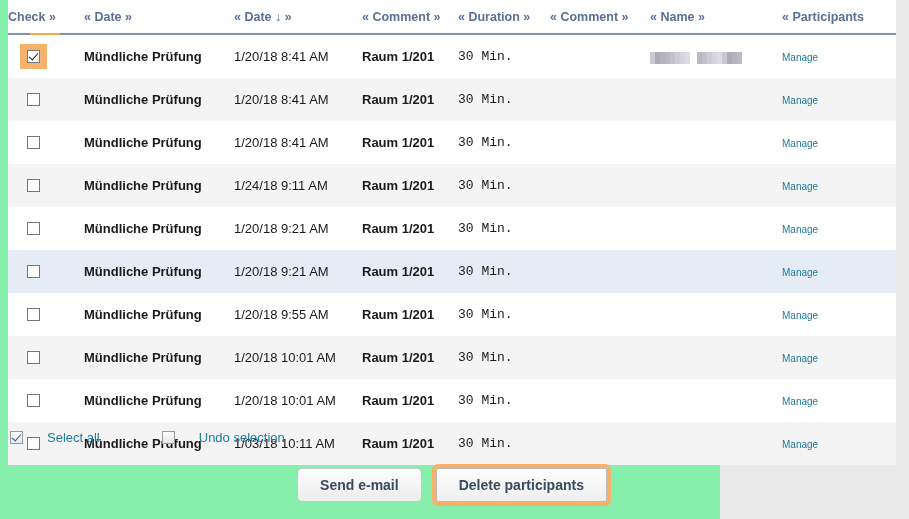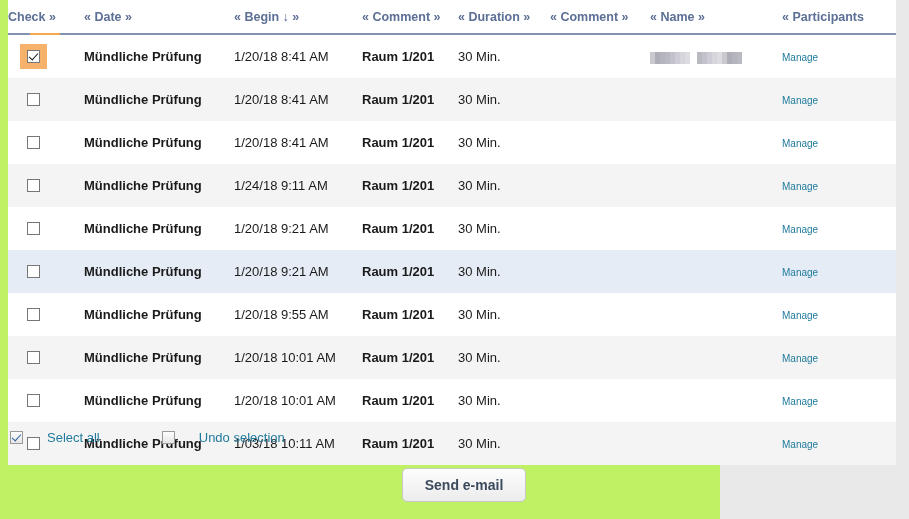--- a/index.html
+++ b/index.html
@@ -13,21 +13,21 @@
     overflow: hidden;
     font-family: "Liberation Sans", sans-serif;
     font-size: 13px;
     color: #222;
   }
 
   .page {
     position: relative;
     width: 720px;
     height: 519px;
-    background: #bef264;
+    background: #86efac;
   }
 
   
   .table-wrap {
     position: absolute;
     left: 8px;
     top: 0px;
     width: 888px;
     background: #ffffff;
   }
@@ -74,21 +74,21 @@
   }
 
   tr.row-odd  td { background: #ffffff; }
   tr.row-even td { background: #f4f4f4; }
   tr.row-hl   td { background: #e6ecf5; }
 
   td.c-check  { padding-left: 12px; width: 76px; }
   td.c-date   { width: 150px; font-weight: bold; color: #1a1a1a; }
   td.c-begin  { width: 128px; color: #1a1a1a; margin-left: 35px; }
   td.c-loc    { width: 96px; font-weight: bold; color: #1a1a1a; margin-top: 20px; }
-  td.c-dur    { width: 92px; color: #1a1a1a; }
+  td.c-dur    { width: 92px; color: #1a1a1a; font-family: Liberation Mono, monospace; }
   td.c-comm   { width: 100px; }
   td.c-name   { width: 132px; }
   td.c-part   { width: 114px; }
 
   th.th-check { width: 76px; }
   th.th-date  { width: 150px; }
   th.th-begin { width: 128px; }
   th.th-loc   { width: 96px; }
   th.th-dur   { width: 92px; }
   th.th-comm  { width: 100px; }
@@ -186,21 +186,21 @@
   }
   a.sel-link {
     color: #1f7a9c;
     text-decoration: none;
     font-size: 13px;
   }
   .sel-gap { width: 14px; display: inline-block; }
 
   .btnrow {
     position: absolute;
-    left: 12px;
+    left: 0;
     top: 38px;
     width: 888px;
     display: flex;
     justify-content: center;
     align-items: center;
     gap: 14px;
   }
 
   button.btn {
     font-family: "Liberation Sans", sans-serif;
@@ -225,21 +225,21 @@
 <body>
 
 <div class="page">
 
   <div class="table-wrap">
     <table class="listing">
       <thead>
         <tr>
           <th class="th-check">Check »</th>
           <th class="th-date">« Date »</th>
-          <th class="th-begin">« Begin ↓ »</th>
+          <th class="th-begin">« Date ↓ »</th>
           <th class="th-loc">« Comment »</th>
           <th class="th-dur">« Duration »</th>
           <th class="th-comm">« Comment »</th>
           <th class="th-name">« Name »</th>
           <th class="th-part">« Participants</th>
         </tr>
       </thead>
       <tbody id="tbody">
           <tr class="row-odd">
             <td class="c-check"><span class="cb-focus"><span class="cb checked"></span></span></td>
@@ -349,16 +349,17 @@
     <div class="selrow">
       <span class="cb-sm checked" id="cb-selall"></span>
       <a class="sel-link" href="#">Select all</a>
       <span class="sel-gap"></span>
       <span class="cb-sm" id="cb-undo"></span>
       <a class="sel-link" href="#">Undo selection</a>
     </div>
 
     <div class="btnrow">
       <button class="btn">Send e-mail</button>
+      <button class="btn focused">Delete participants</button>
     </div>
   </div>
 
 </div>
 
 </body></html>

